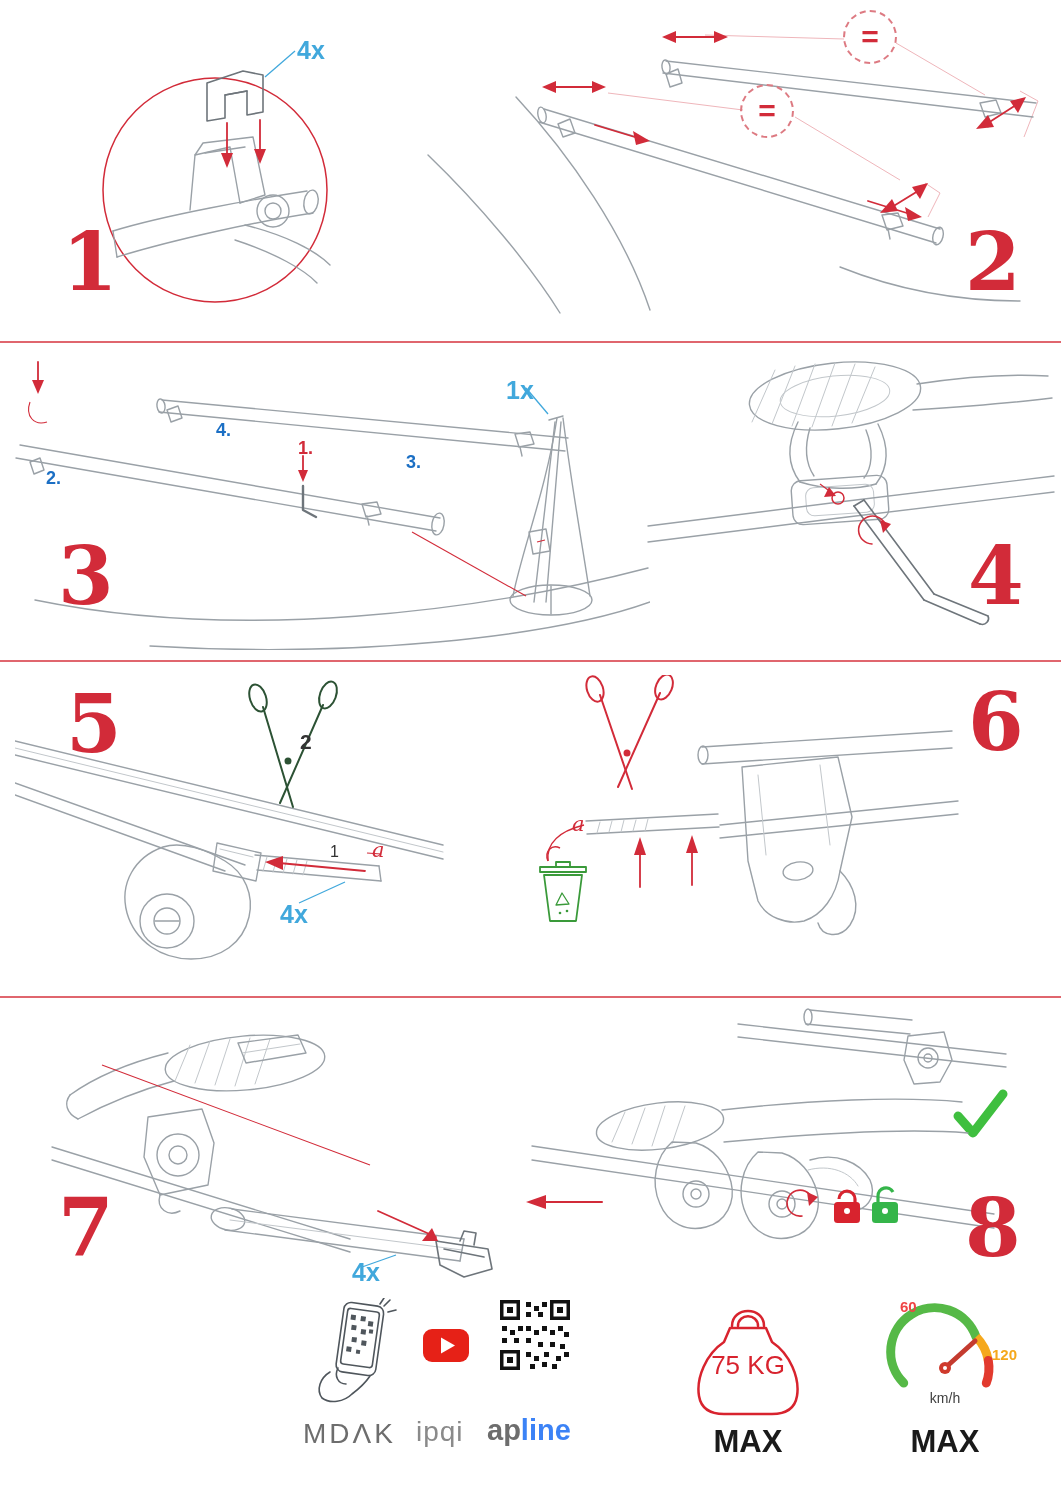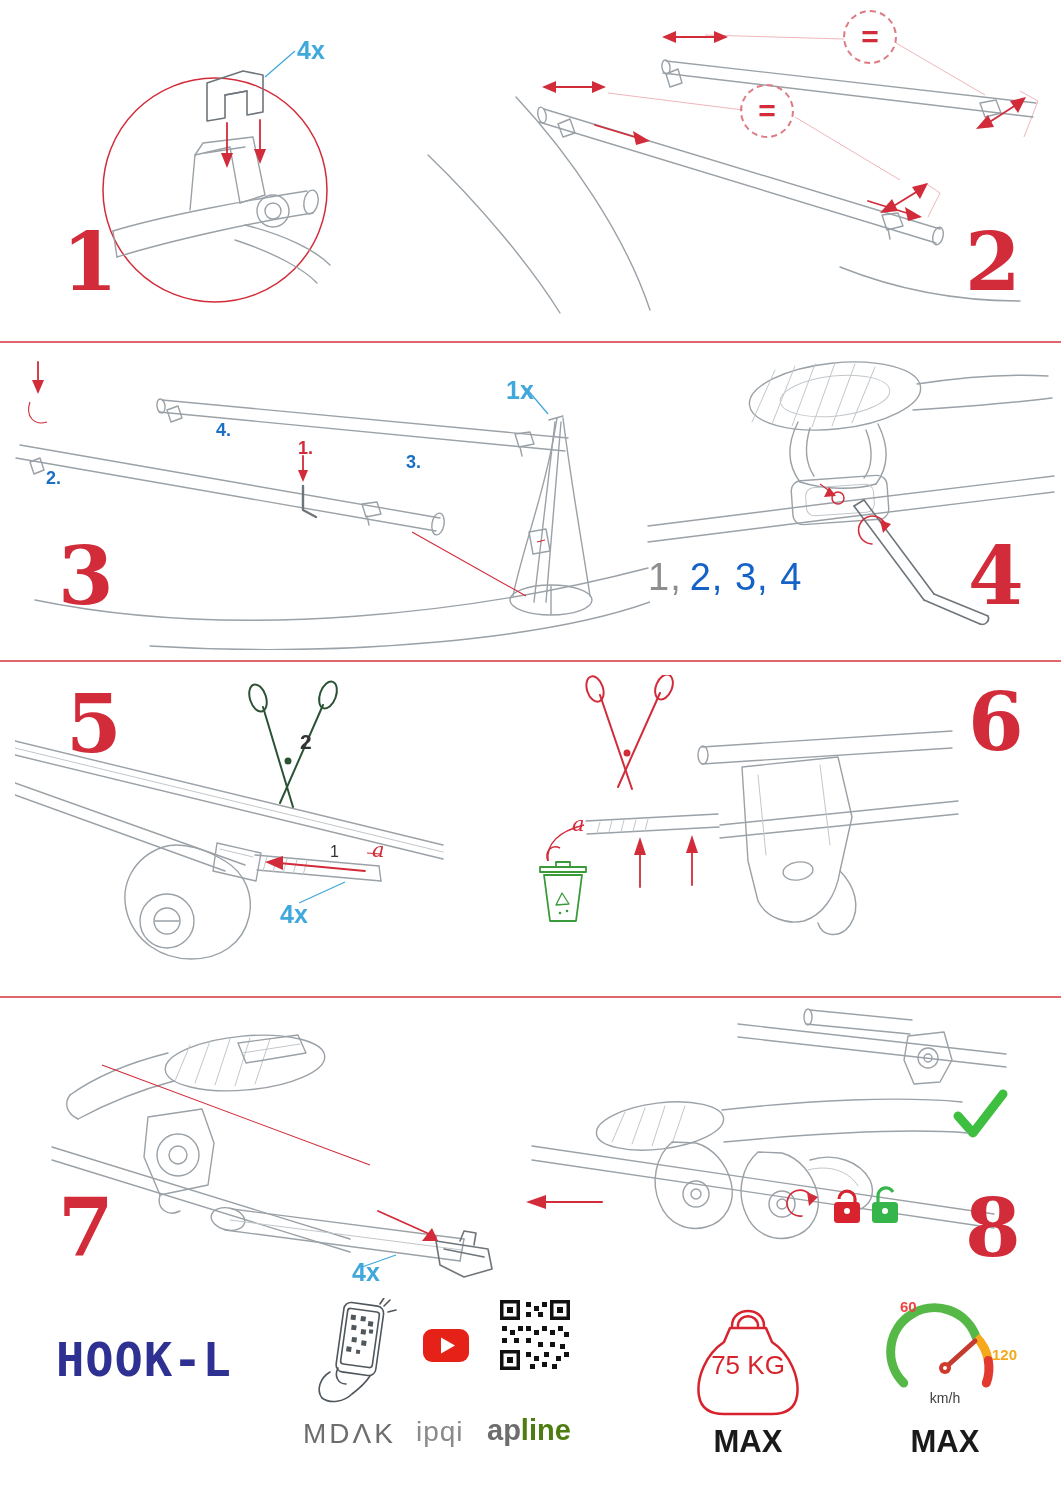--- a/index.html
+++ b/index.html
@@ -29,21 +29,21 @@
   .product-name {
     position:absolute; left:56px; top:1332px; font-family:"DejaVu Sans Mono", monospace;
     font-weight:bold; font-size:47px; color:#2e3192; letter-spacing:1px;
   }
   .brand { position:absolute; left:58px; top:1410px; font-size:31px; font-weight:bold; letter-spacing:-0.5px; }
   .brand .gray { color:#4a4a4a; } .brand .red { color:#cf2533; }
   .partner { position:absolute; color:#6d6d6d; }
   .partner.mdak { left:303px; top:1418px; font-size:28px; font-weight:normal; letter-spacing:3px; }
   .partner.ipqi { left:416px; top:1416px; font-size:28px; letter-spacing:1px; color:#8a8a8a; }
   .partner.apline { left:487px; top:1414px; font-size:29px; font-weight:bold; }
-  .partner.apline .red { color:#4d7c0f; }
+  .partner.apline .red { color:#3b82f6; }
   .weight-value { position:absolute; left:686px; top:1350px; width:124px; text-align:center;
     color:#d8232e; font-size:26px; font-weight:normal; }
   .max-label { position:absolute; font-size:31px; font-weight:bold; color:#1a1a1a; text-align:center; }
   .speed-low  { position:absolute; left:900px; top:1298px; font-size:15px; font-weight:bold; color:#ef4444; }
   .speed-high { position:absolute; left:992px; top:1322px; font-size:15px; font-weight:bold; color:#f5a81c;margin-top:24px; }
   .speed-unit { position:absolute; left:878px; top:1390px; width:134px; text-align:center; font-size:14px; color:#404040; }
   
   svg .ln   { stroke:#9aa1a7; fill:none; stroke-width:1.4; stroke-linecap:round; stroke-linejoin:round; }
   svg .ln2  { stroke:#6e757b; fill:none; stroke-width:1.6; stroke-linecap:round; stroke-linejoin:round; }
   svg .lnt  { stroke:#c2c7cb; fill:none; stroke-width:1; }
@@ -238,23 +238,20 @@
     <g>
       <circle cx="198" cy="150" r="6" class="redt" style="stroke-width:1.5"></circle>
       <line x1="180" y1="136" x2="192" y2="145" class="redt"></line>
       <polygon points="189,139 196,148 184,149" class="redf"></polygon>
     </g>
     <g>
       <path d="M232,196 A14,14 0 1 1 246,178" class="red" style="stroke-width:1.6"></path>
       <polygon points="240,172 251,176 243,185" class="redf"></polygon>
     </g>
   </svg>
-  <div class="seq" style="left:648px; top:556px">
-    <span class="done">1,</span><span>2, 3, 4</span>
-  </div>
   <div class="step-num" style="left:968px; top:536px">4</div>
 
   <svg class="abs" style="left:15px; top:675px" width="430" height="315" viewBox="0 0 430 315">
     <g class="ln">
       <path d="M0,66 L428,170"></path>
       <path d="M0,80 L428,184"></path>
       <path d="M0,73 L428,177" class="lnt"></path>
       <path d="M0,108 L230,190"></path>
       <path d="M0,120 L210,196"></path>
     </g>
@@ -442,21 +439,20 @@
       <circle cx="337" cy="211" r="3" fill="#ffffff"></circle>
     </g>
     <g>
       <path d="M368,202 l0,-6 a8,8 0 0 1 15,-4" stroke="#35b54a" stroke-width="3.2" fill="none"></path>
       <rect x="362" y="202" width="26" height="21" rx="3.5" fill="#35b54a"></rect>
       <circle cx="375" cy="211" r="3" fill="#ffffff"></circle>
     </g>
   </svg>
   <div class="step-num" style="left:965px; top:1188px">8</div>
 
-  <div class="product-name">HOOK-L</div>
 
   <svg class="abs" style="left:310px; top:1298px" width="90" height="110" viewBox="0 0 90 110">
     <g stroke="#4f565c" stroke-width="1.6" fill="none" stroke-linecap="round" stroke-linejoin="round">
       <g transform="rotate(8 50 40)">
         <rect x="30" y="6" width="40" height="70" rx="7"></rect>
         <rect x="34" y="12" width="32" height="56" rx="3"></rect>
       </g>
       <path d="M20,74 C10,80 6,92 12,100 C20,106 34,104 42,96 C50,90 56,84 60,78"></path>
       <path d="M28,70 C24,78 28,86 36,86"></path>
       <line x1="74" y1="8" x2="80" y2="2"></line>

